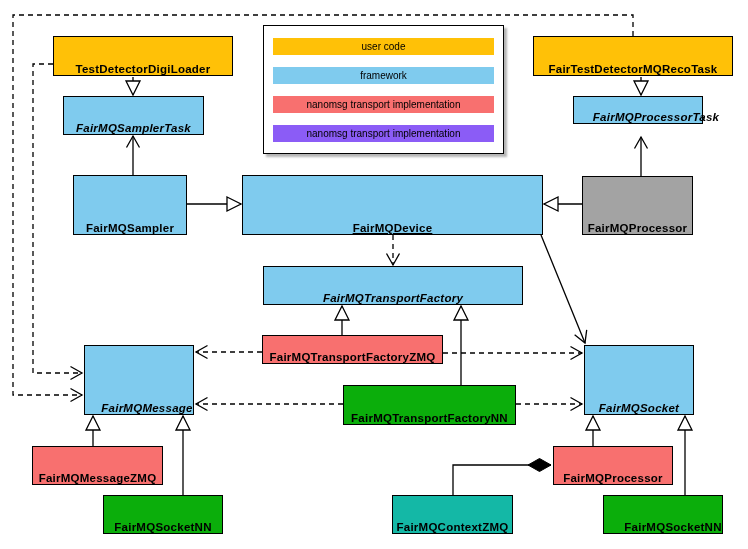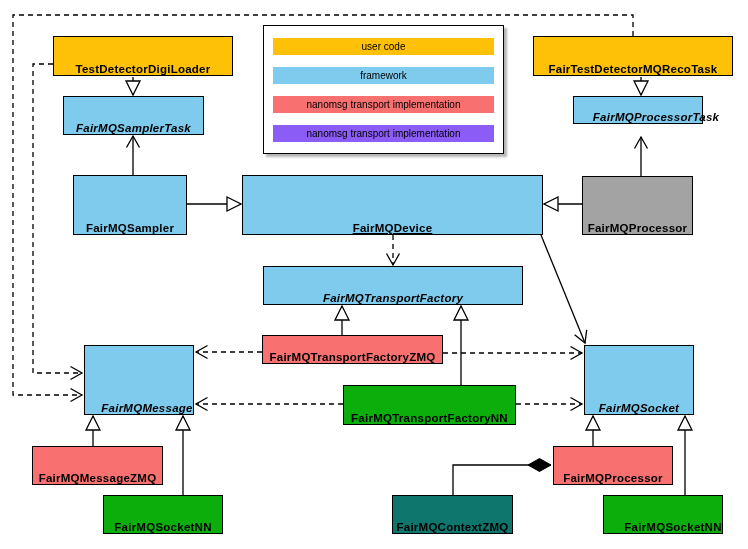--- a/index.html
+++ b/index.html
@@ -104,21 +104,21 @@
     </div>
   <div class="node abstract" style="left: 584px; top: 345px; width: 110px; height: 70px; background-color: rgb(127, 203, 238);">
       <span>FairMQSocket</span>
     </div>
   <div class="node" style="left: 32px; top: 446px; width: 131px; height: 39px; background-color: rgb(248, 112, 111);">
       <span>FairMQMessageZMQ</span>
     </div>
   <div class="node" style="left: 103px; top: 495px; width: 120px; height: 39px; background-color: rgb(11, 174, 11);">
       <span>FairMQSocketNN</span>
     </div>
-  <div class="node" style="left: 392px; top: 495px; width: 121px; height: 39px; background-color: #0f766e;">
+  <div class="node" style="left: 392px; top: 495px; width: 121px; height: 39px; background-color: #14b8a6;">
       <span>FairMQContextZMQ</span>
     </div>
   <div class="node" style="left: 553px; top: 446px; width: 120px; height: 39px; background-color: rgb(248, 112, 111);">
       <span>FairMQProcessor</span>
     </div>
   <div class="node" style="left: 603px; top: 495px; width: 120px; height: 39px; background-color: rgb(11, 174, 11); padding-left: 20px;">
       <span>FairMQSocketNN</span>
     </div>
 
   <div class="legend">

